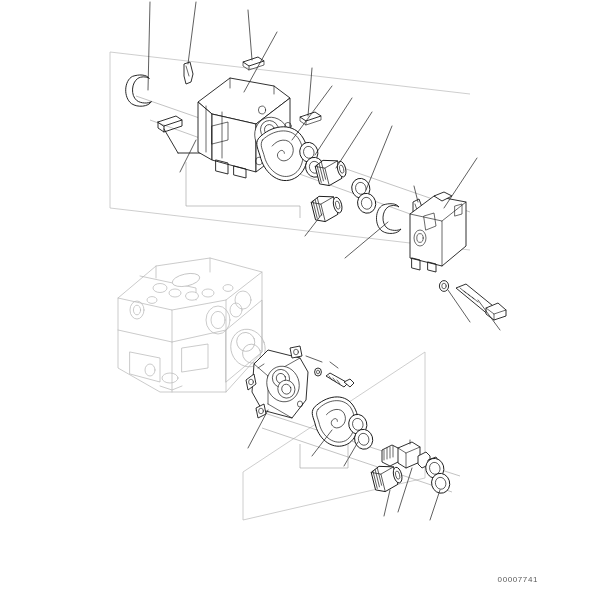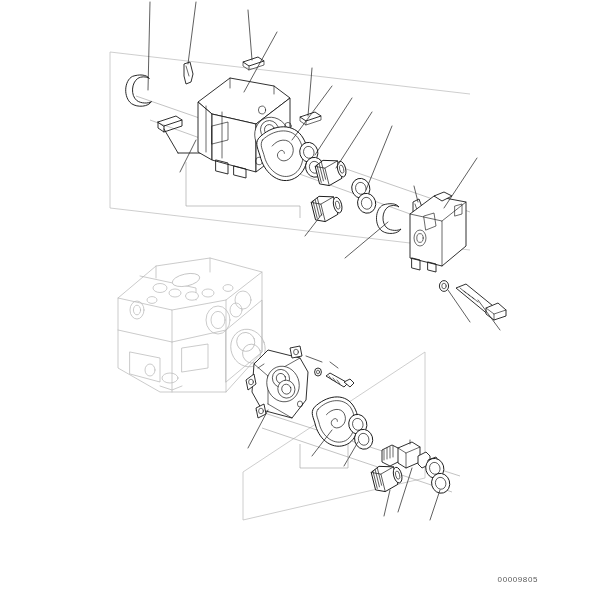--- a/index.html
+++ b/index.html
@@ -318,14 +318,14 @@
     </g>
 
     <g>
       <path class="ax" d="M186,162 L186,206 L300,206"></path>
       <path class="ax" d="M300,206 L300,218"></path>
       <path class="ax" d="M348,444 L348,468 L300,468"></path>
       <path class="ax" d="M300,468 L300,444"></path>
     </g>
   </svg>
 
-  <div class="pn">00009805</div>
+  <div class="pn">00007741</div>
 </div>
 
 </body></html>

